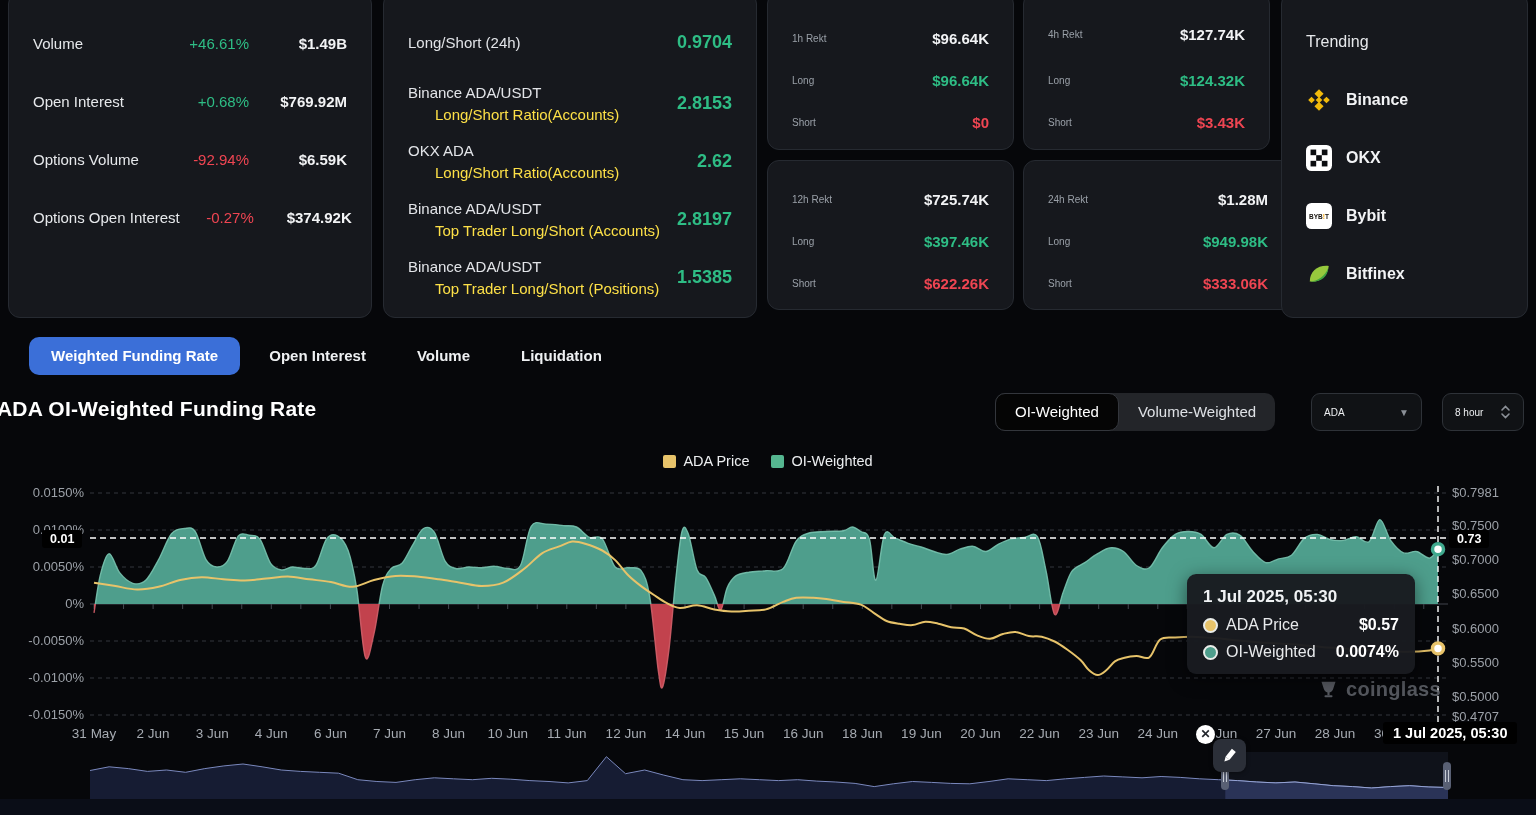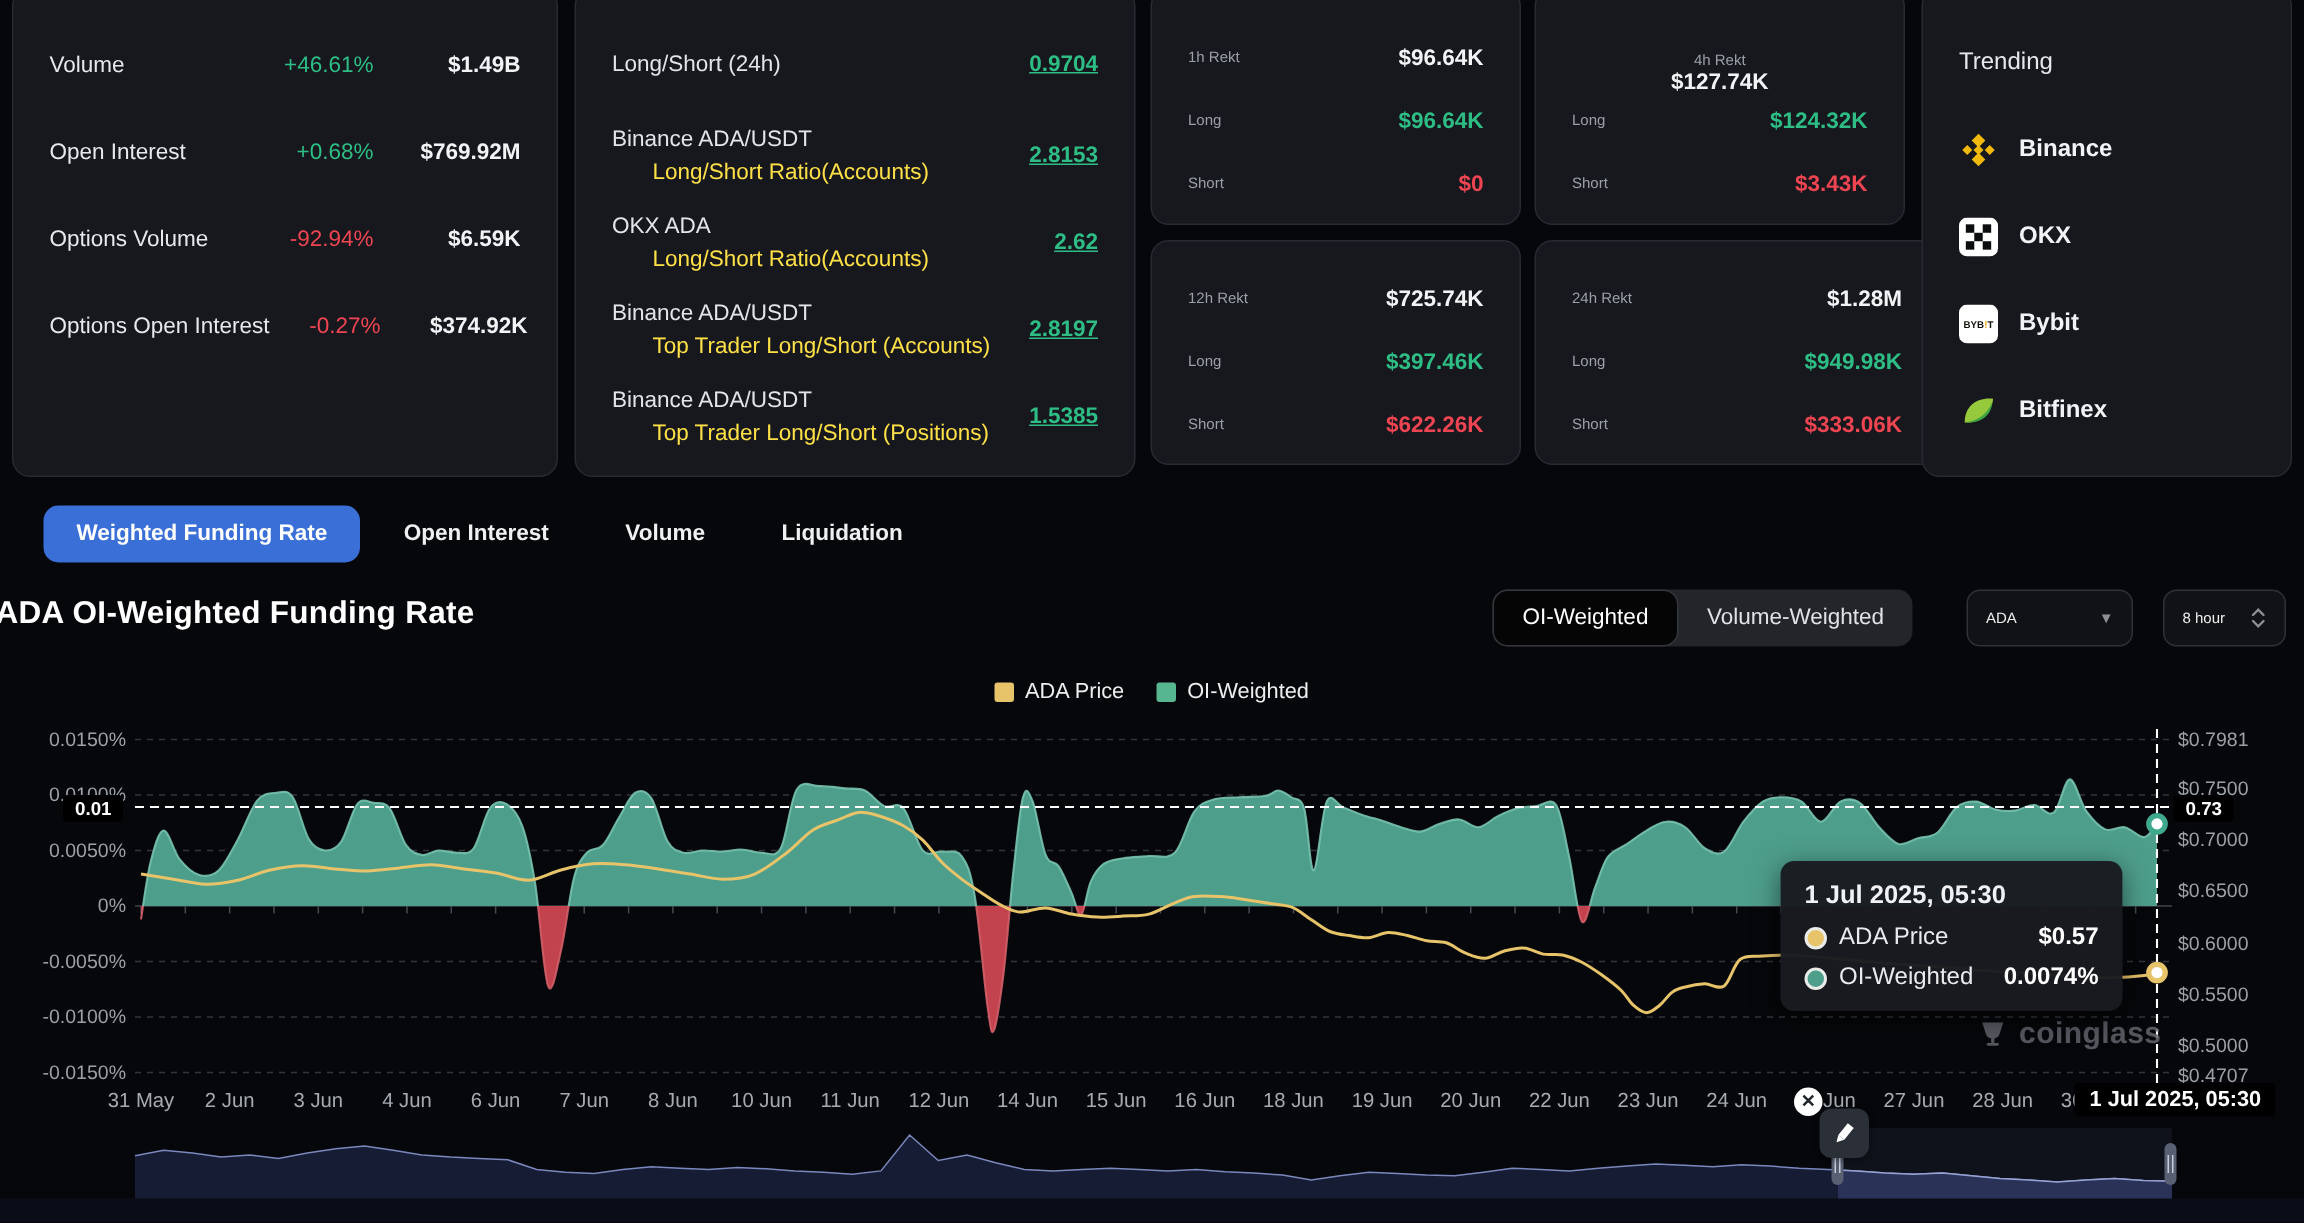--- a/index.html
+++ b/index.html
@@ -12,21 +12,21 @@
   #p-rekt-1{left:1023px;top:-8px;width:247px;height:158px;}
   #p-rekt-2{left:767px;top:160px;width:247px;height:150px;}
   #p-rekt-3{left:1023px;top:160px;width:270px;height:150px;}
   #p-trending{left:1281px;top:-8px;width:247px;height:326px;}
   .srow{position:absolute;left:24px;right:24px;height:22px;display:flex;align-items:center;}
   .slabel{color:#e6e8eb;font-size:15px;flex:1;white-space:nowrap;}
   .schange{font-size:15px;font-weight:500;margin-right:20px;min-width:74px;text-align:right;}
   .sval{color:#f2f3f5;font-size:15px;font-weight:700;min-width:78px;text-align:right;}
   .rtitle{color:#e2e4e8;font-size:15px;font-weight:500;white-space:nowrap;}
   .rsub{color:#fde047;font-size:15px;margin-top:5px;white-space:nowrap;margin-left:27px;}
-  .rval{font-size:15px;font-weight:600;text-align:center;text-decoration:underline;}
+  .rval{font-size:18px;font-weight:600;text-align:center;}
   .kl{color:#9aa0a8;font-size:10px;flex:1;}
   .kv{font-size:15px;font-weight:700;text-align:right;}
   .titem{position:absolute;left:24px;right:20px;height:30px;display:flex;align-items:center;gap:14px;cursor:pointer;}
   .tname{color:#f2f3f5;font-size:16px;font-weight:700;}
   #tabs{position:absolute;left:5px;top:337px;height:38px;display:flex;align-items:flex-end;margin-left:24px;}
   .tab{font-size:15px;font-weight:700;color:#eef0f2;height:38px;line-height:38px;padding:0 22px;border-radius:10px;cursor:pointer;white-space:nowrap;}
   .tab.active{background:#3b6fd8;color:#fff;}
   .tab+.tab{margin-left:7px;}
   #chart-title{position:absolute;left:-3px;top:397px;font-size:21px;font-weight:700;color:#fff;letter-spacing:0.2px;}
   #toggle{position:absolute;left:995px;top:393px;height:38px;background:#232529;border-radius:10px;display:flex;align-items:center;padding:0;box-sizing:border-box;}
@@ -139,21 +139,21 @@
       <div class="srow" style="top: 76px;">
         <div class="kl">Long</div>
         <div class="kv" style="color: rgb(46, 189, 133); font-weight: 600;">$96.64K</div>
       </div>
       <div class="srow" style="top: 118px;">
         <div class="kl">Short</div>
         <div class="kv" style="color: rgb(239, 69, 82); font-weight: 600;">$0</div>
       </div>
     </div>
   <div class="panel" id="p-rekt-1">
-      <div class="srow" style="top: 42px; flex-direction: column;">
+      <div class="srow" style="top: 30px;">
         <div class="kl">4h Rekt</div>
         <div class="kv" style="color: rgb(242, 243, 245); font-weight: 700;">$127.74K</div>
       </div>
       <div class="srow" style="top: 76px;">
         <div class="kl">Long</div>
         <div class="kv" style="color: rgb(46, 189, 133); font-weight: 600;">$124.32K</div>
       </div>
       <div class="srow" style="top: 118px;">
         <div class="kl">Short</div>
         <div class="kv" style="color: rgb(239, 69, 82); font-weight: 600;">$3.43K</div>

